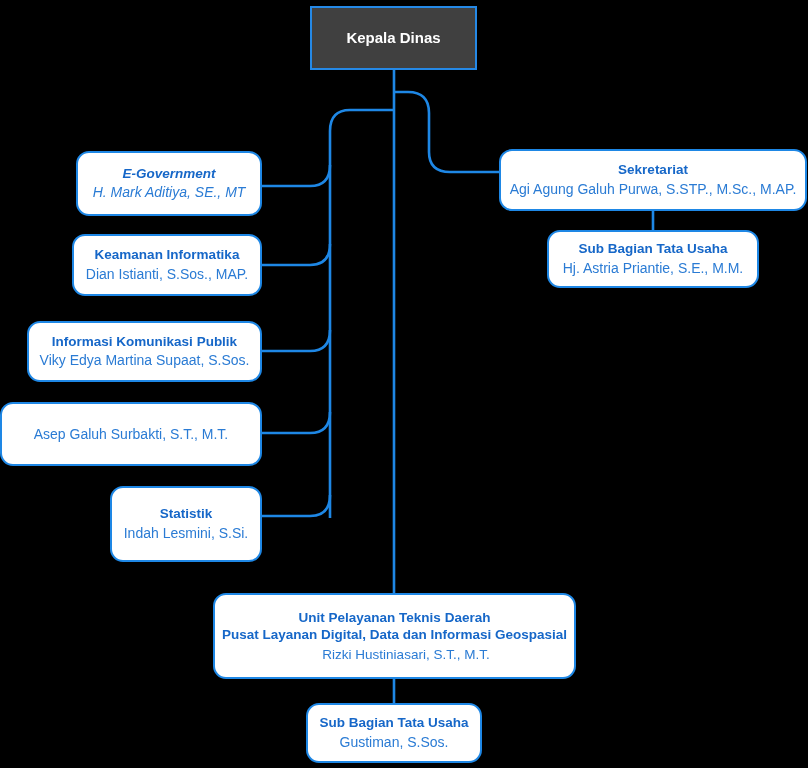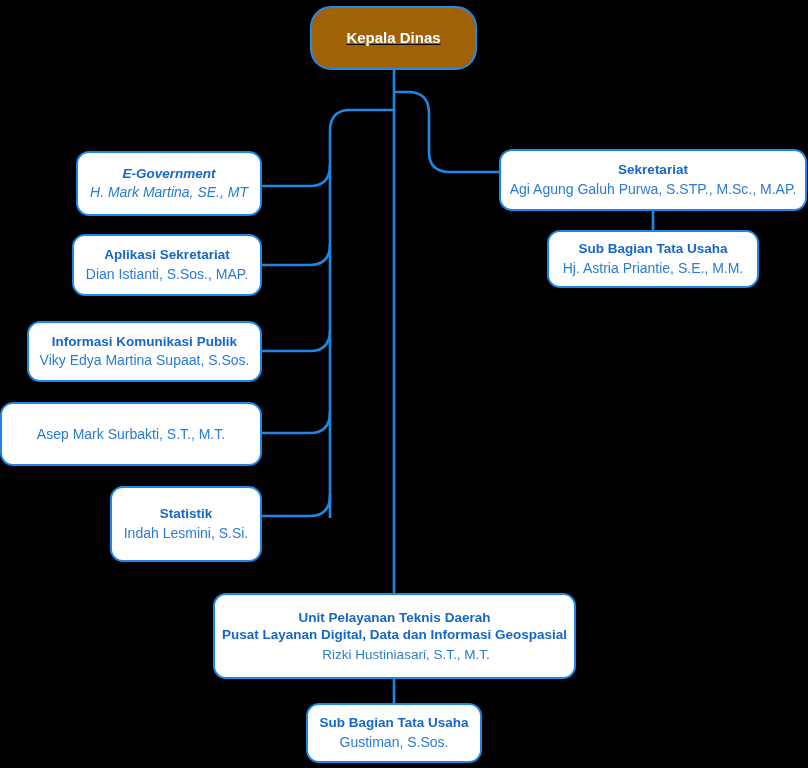--- a/index.html
+++ b/index.html
@@ -49,24 +49,23 @@
   }
   .node .subtitle {
     font-weight: normal;
     font-size: 14px;
     color: #2A7BD4;
     white-space: nowrap;
     margin-top: 2px;
   }
   
   .node.root {
-    background: #a16207;
+    background: #404040;
     border-color: #2589E6;
-    border-radius: 21px;
-    text-decoration: underline;
+    border-radius: 0;
   }
   .node.root .title {
     color: #FFFFFF;
     font-size: 15px;
   }
   .node.root .subtitle {
     color: #FFFFFF;
     font-size: 14.5px;
   }
   .node.uptd .title {
@@ -110,35 +109,35 @@
     <span class="subtitle">Agi Agung Galuh Purwa, S.STP., M.Sc., M.AP.</span>
   </div>
 
   <div class="node" style="left:547px; top:230px; width:212px; height:58px;">
     <span class="title">Sub Bagian Tata Usaha</span>
     <span class="subtitle">Hj. Astria Priantie, S.E., M.M.</span>
   </div>
 
   <div class="node" style="left:76px; top:151px; width:186px; height:65px;font-style:italic;">
     <span class="title">E-Government</span>
-    <span class="subtitle">H. Mark Martina, SE., MT</span>
+    <span class="subtitle">H. Mark Aditiya, SE., MT</span>
   </div>
 
   <div class="node" style="left:72px; top:234px; width:190px; height:62px;">
-    <span class="title">Aplikasi Sekretariat</span>
+    <span class="title">Keamanan Informatika</span>
     <span class="subtitle">Dian Istianti, S.Sos., MAP.</span>
   </div>
 
   <div class="node" style="left:27px; top:321px; width:235px; height:61px;">
     <span class="title">Informasi Komunikasi Publik</span>
     <span class="subtitle">Viky Edya Martina Supaat, S.Sos.</span>
   </div>
 
   <div class="node" style="left:0px; top:402px; width:262px; height:64px;">
-    <span class="subtitle">Asep Mark Surbakti, S.T., M.T.</span>
+    <span class="subtitle">Asep Galuh Surbakti, S.T., M.T.</span>
   </div>
 
   <div class="node" style="left:110px; top:486px; width:152px; height:76px;">
     <span class="title">Statistik</span>
     <span class="subtitle">Indah Lesmini, S.Si.</span>
   </div>
 
   <div class="node uptd" style="left:213px; top:593px; width:363px; height:86px;">
     <span class="title">Unit Pelayanan Teknis Daerah</span>
     <span class="title">Pusat Layanan Digital, Data dan Informasi Geospasial</span>

